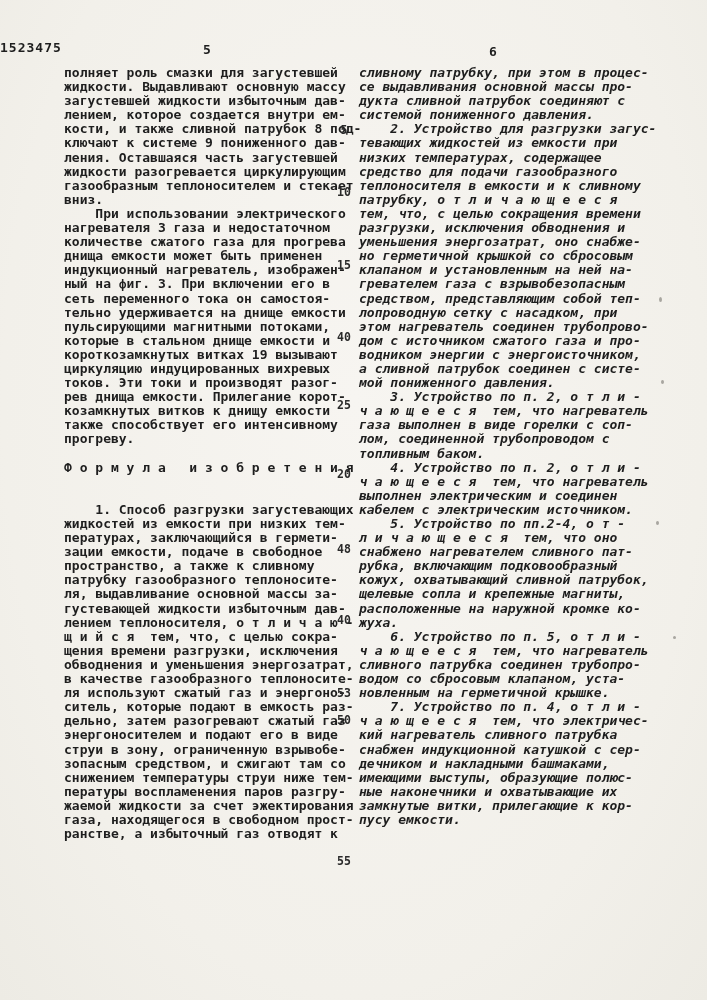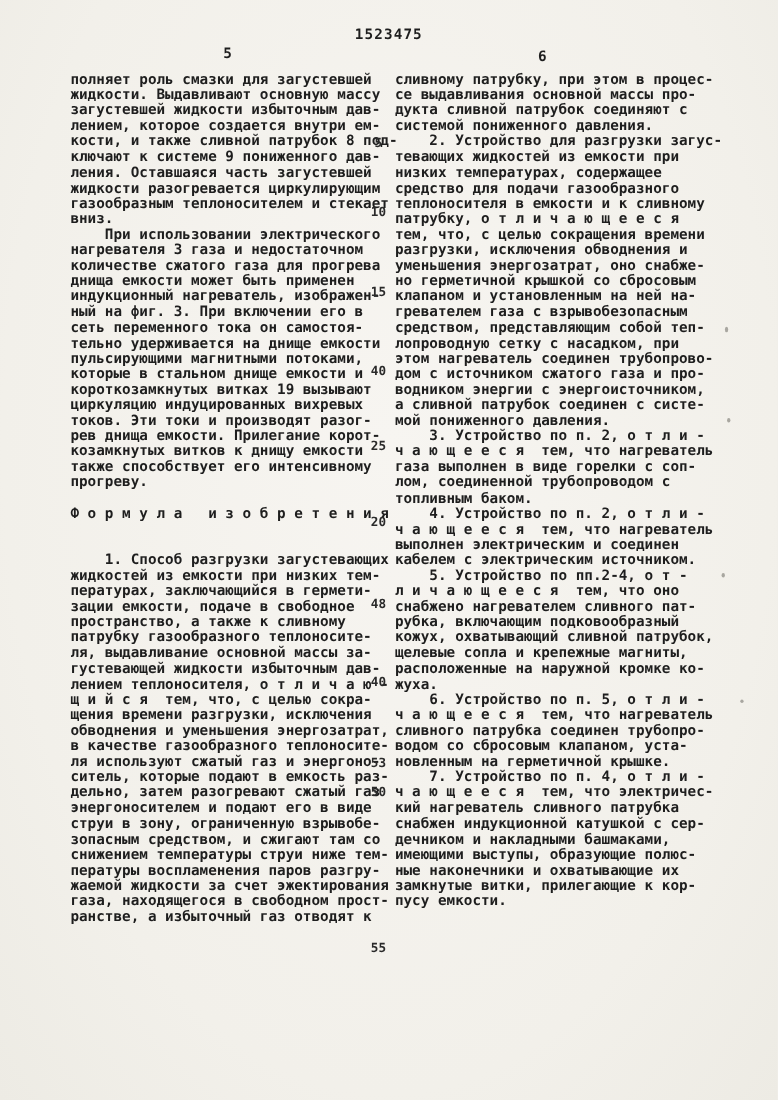--- a/index.html
+++ b/index.html
@@ -16,35 +16,35 @@
     color: #1e1e1e;
     overflow: hidden;
   }
   .hdr-num {
     position: absolute;
     font-size: 13px;
     font-weight: bold;
     color: #1e1e1e;
   }
   .pn-left  { left: 203px; top: 42px; }
-  .patent-no{ left: 0; right: 0; top: 24px; text-align: center; letter-spacing: 1px; }
+  .patent-no{ left: 0; right: 0; top: 40px; text-align: left; letter-spacing: 1px; }
   .pn-right { left: 489px; top: 44px; }
   pre.col {
     position: absolute;
     top: 66px;
     margin: 0;
     font-family: "DejaVu Sans Mono", monospace;
     font-size: 13px;
     font-weight: bold;
     line-height: 14.1px;
     white-space: pre;
     color: #1e1e1e;
   }
   .col-left  { left: 64px; }
-  .col-right { left: 359px; }
+  .col-right { left: 359px; font-style: italic; }
   .gutter span {
     position: absolute;
     left: 334px;
     width: 20px;
     font-size: 11.5px;
     font-weight: bold;
     color: #2a2a2a;
     text-align: center;
   }
   

